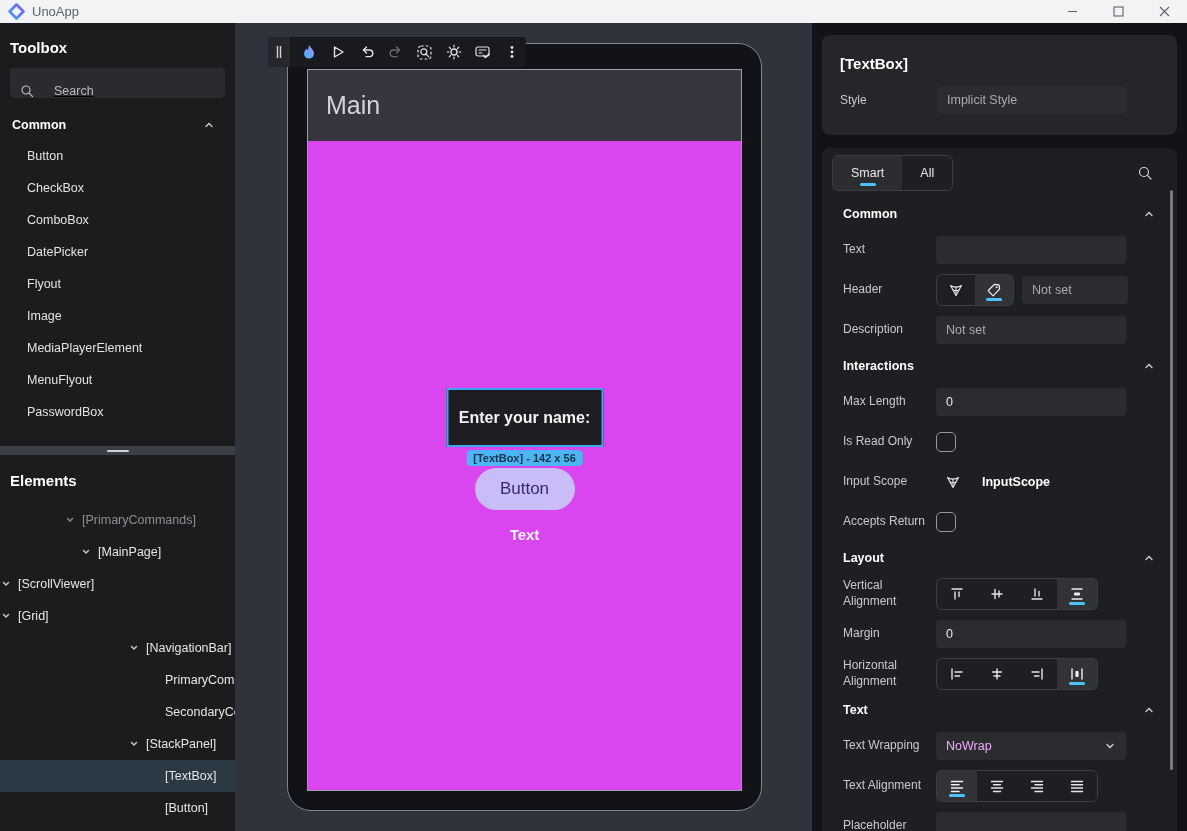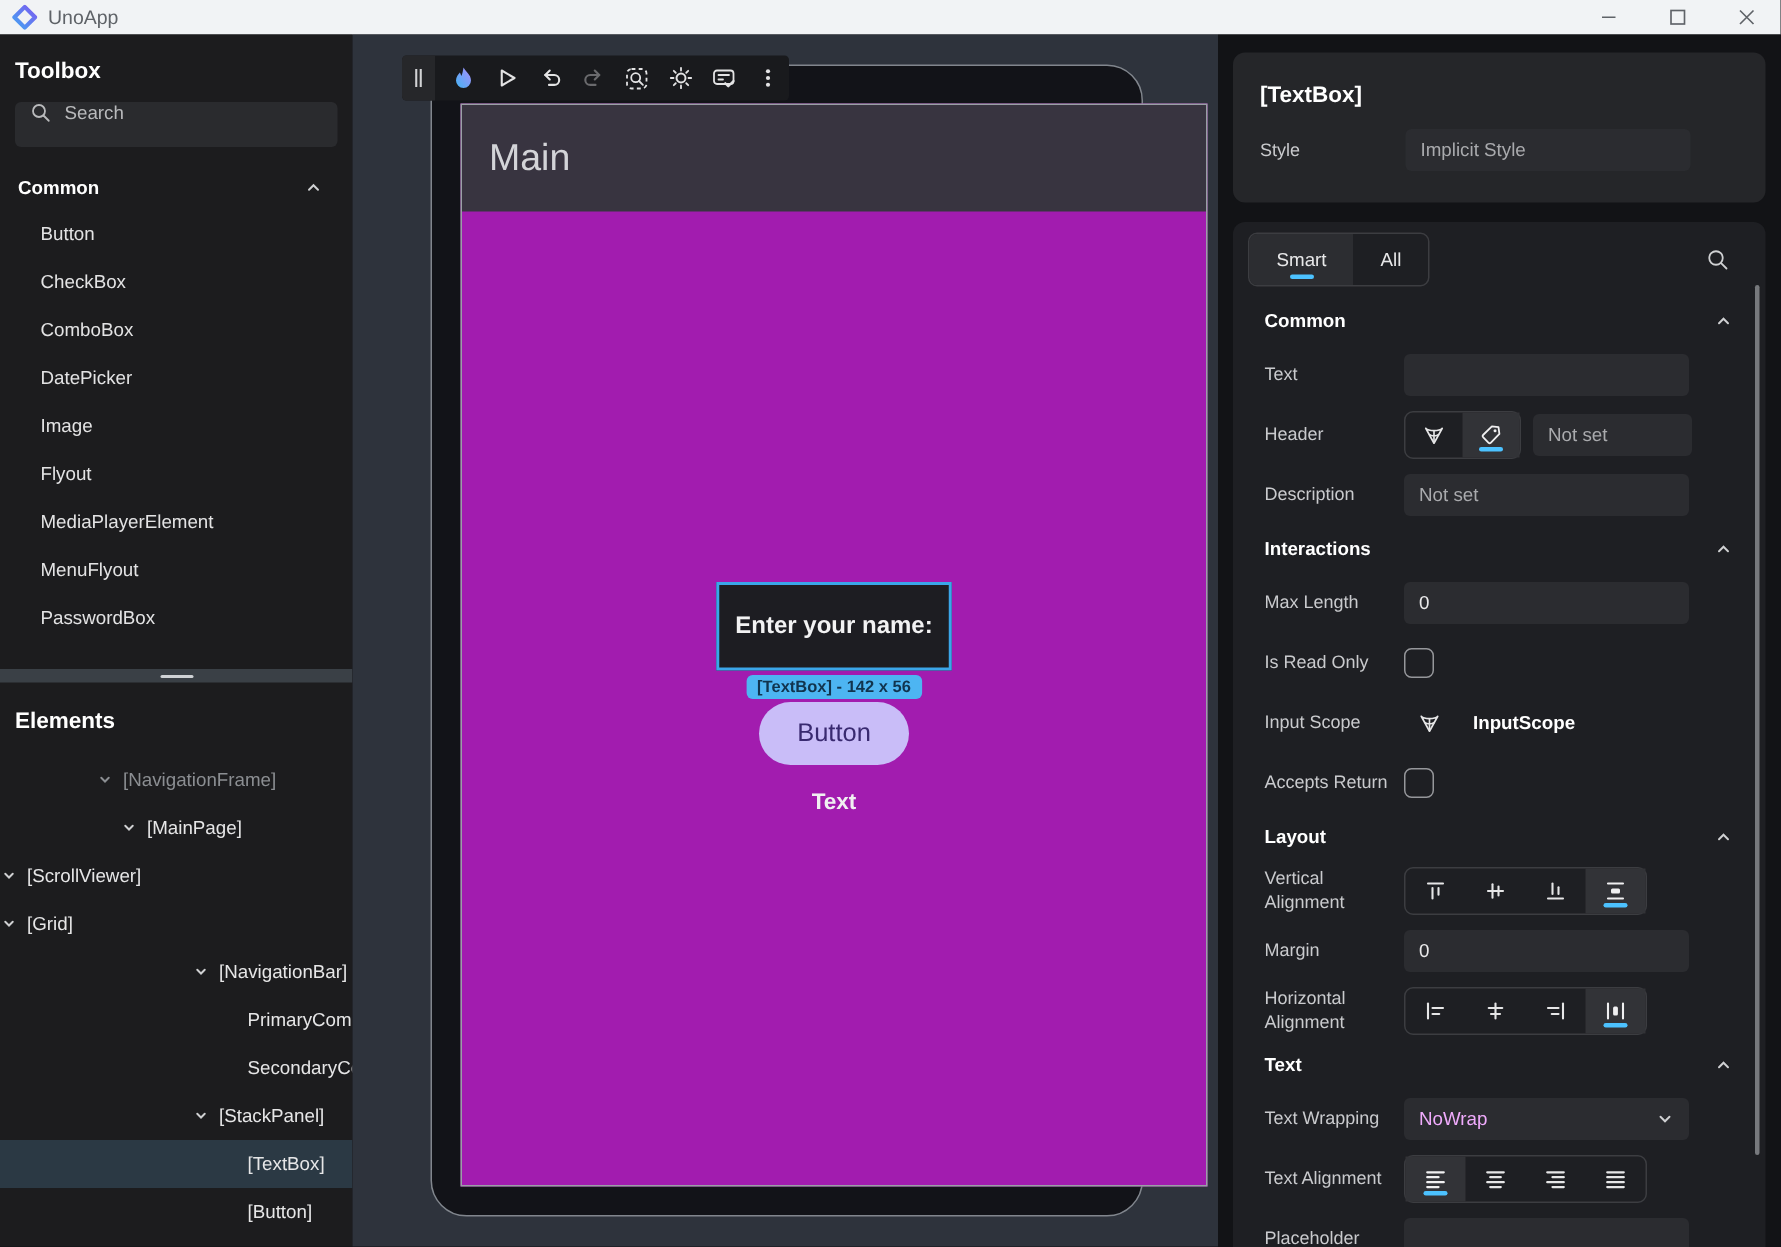--- a/index.html
+++ b/index.html
@@ -12,21 +12,21 @@
   .app-title { font-size:13px; color:#5f6368; margin-left:7px; }
   .win-controls { position:absolute; right:0; top:0; height:23px; display:flex; }
   .win-btn { width:46px; height:23px; display:flex; align-items:center; justify-content:center; }
 
   
   .left-panel { position:absolute; left:0; top:23px; width:235px; height:808px;
     background:#1c1c1e; overflow:hidden; }
   .panel-title { font-size:15px; font-weight:bold; color:#ffffff; padding-left:10px; }
   .toolbox-title { margin-top:16px; }
   .searchbox { margin:12px 10px 0 10px; height:30px; background:#2a2b2e; border-radius:4px;
-    display:flex; align-items:flex-start; padding:0 10px; gap:9px; }
+    display:flex; align-items:flex-end; padding:0 10px; gap:20px;text-decoration:underline; }
   .searchbox input { flex:1; background:transparent; border:none; outline:none;
     color:#cfcfcf; font-size:12.5px; font-family:inherit; }
   .searchbox input::placeholder { color:#b9babc; }
   .tb-section-header { height:30px; margin-top:12px; display:flex; align-items:center;
     justify-content:space-between; padding:0 20px 0 12px; }
   .tb-section-header span { font-size:12.5px; font-weight:bold; color:#ffffff; }
   .tb-item { height:32px; display:flex; align-items:center; padding-left:27px;
     font-size:12.5px; color:#e3e3e4; white-space:nowrap; }
   .splitter { position:absolute; left:0; top:423px; width:235px; height:9px;
     background:#3a4046; display:flex; align-items:center; justify-content:center; }
@@ -44,22 +44,22 @@
   .canvas { position:absolute; left:235px; top:23px; width:577px; height:808px;
     background:#2e333c; }
   .design-toolbar { position:absolute; left:33px; top:14px; height:30px;
     background:#191a1d; border-radius:3px; display:flex; align-items:center; z-index:5; }
   .dt-handle { width:22px; height:30px; background:#26272a; border-radius:3px 0 0 3px;
     display:flex; align-items:center; justify-content:center; margin-right:4px; }
   .dt-btn { width:29px; height:30px; display:flex; align-items:center; justify-content:center; }
   .dt-btn.dim { opacity:.4; }
   .phone { position:absolute; left:52px; top:20px; width:475px; height:768px;
     background:#121318; border:1.5px solid #81868d; border-radius:24px; }
-  .screen { position:absolute; left:19px; top:25px; width:498px; height:722px;
-    background:#a21caf; border:1px solid #9aa0a6; overflow:hidden; }
+  .screen { position:absolute; left:19px; top:25px; width:435px; height:722px;
+    background:#d946ef; border:1px solid #9aa0a6; overflow:hidden; }
   .appbar { height:71px; background:#383440; display:flex; align-items:center; padding-left:18px; }
   .appbar span { font-size:25px; color:#d3d4d8; }
   .sel-textbox { position:absolute; left:50%; transform:translateX(-50%); top:318px;
     width:157px; height:59px; border:2px solid var(--selection,#3ba6e9); background:#1d1d22;
     display:flex; align-items:center; justify-content:center;
     font-size:16px; font-weight:bold; color:#f2f2f3; }
   .size-tooltip { position:absolute; left:50%; transform:translateX(-50%); top:380px;
     background:var(--tooltip-bg,#4db5f2); color:#11344e; font-size:11px; font-weight:bold;
     padding:2px 7px; border-radius:4px; white-space:nowrap; }
   .design-button { position:absolute; left:50%; transform:translateX(-50%); top:398px;
@@ -161,39 +161,39 @@
       <svg width="12" height="12" viewBox="0 0 12 12">
           <path d="M3 7.5 L6 4.5 L9 7.5" fill="none" stroke="#cfd0d2" stroke-width="1.3" stroke-linecap="round"></path>
         </svg>
     </span>
   </div>
   <div>
     <div class="tb-item">Button</div>
     <div class="tb-item">CheckBox</div>
     <div class="tb-item">ComboBox</div>
     <div class="tb-item">DatePicker</div>
+    <div class="tb-item">Flyout</div>
     <div class="tb-item">Image</div>
-    <div class="tb-item">Flyout</div>
     <div class="tb-item">MediaPlayerElement</div>
     <div class="tb-item">MenuFlyout</div>
     <div class="tb-item">PasswordBox</div>
   </div>
   <div class="splitter">
     <div class="splitter-handle"></div>
   </div>
   <div class="elements-section">
     <div class="panel-title elements-title">Elements</div>
     <div class="tree">
       <div class="tree-row dim" style="padding-left:64px">
         <span class="tree-chevron">
             <svg width="12" height="12" viewBox="0 0 12 12">
               <path d="M3.5 4.5 L6 7 L8.5 4.5" fill="none" stroke="#8b8e92" stroke-width="1.3" stroke-linecap="round"></path>
             </svg>
           </span>
-        <span>[NavigationFrame]</span>
+        <span>[PrimaryCommands]</span>
       </div>
       <div class="tree-row" style="padding-left:80px">
         <span class="tree-chevron">
             <svg width="12" height="12" viewBox="0 0 12 12">
               <path d="M3.5 4.5 L6 7 L8.5 4.5" fill="none" stroke="#cfd0d2" stroke-width="1.3" stroke-linecap="round"></path>
             </svg>
           </span>
         <span>[MainPage]</span>
       </div>
       <div class="tree-row" style="">

